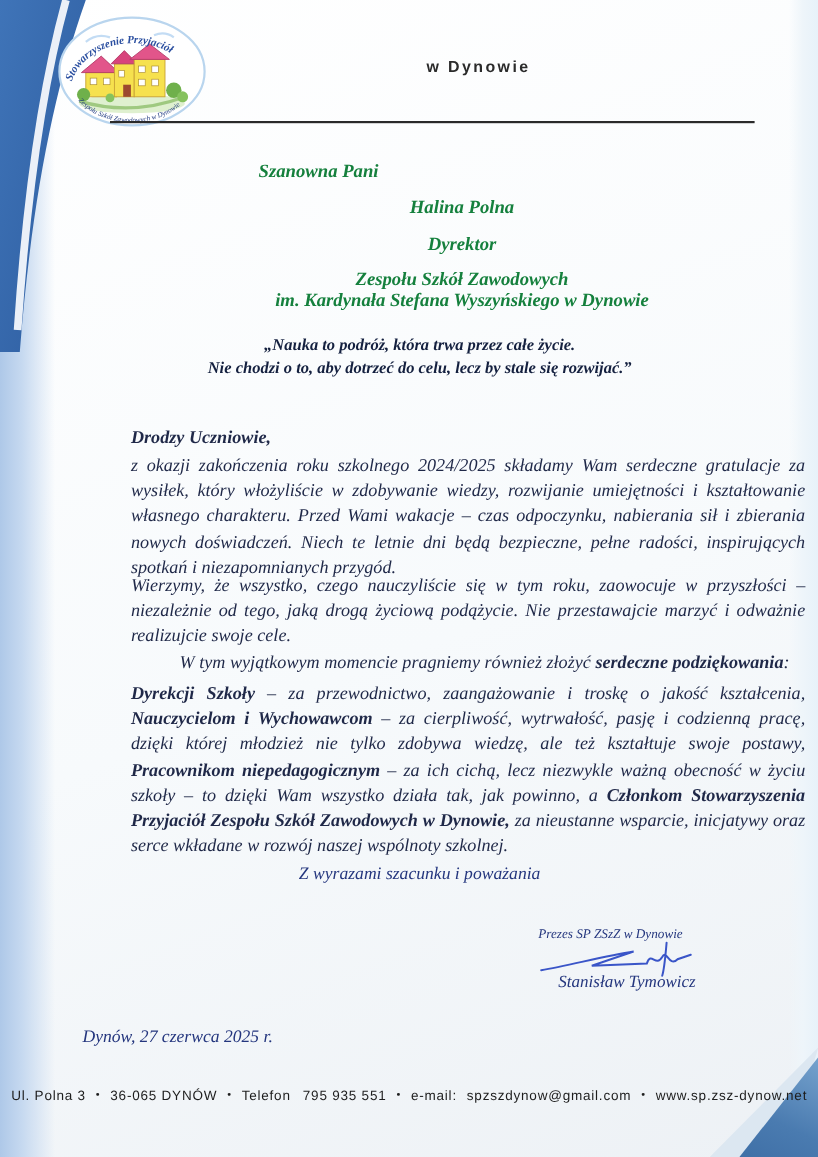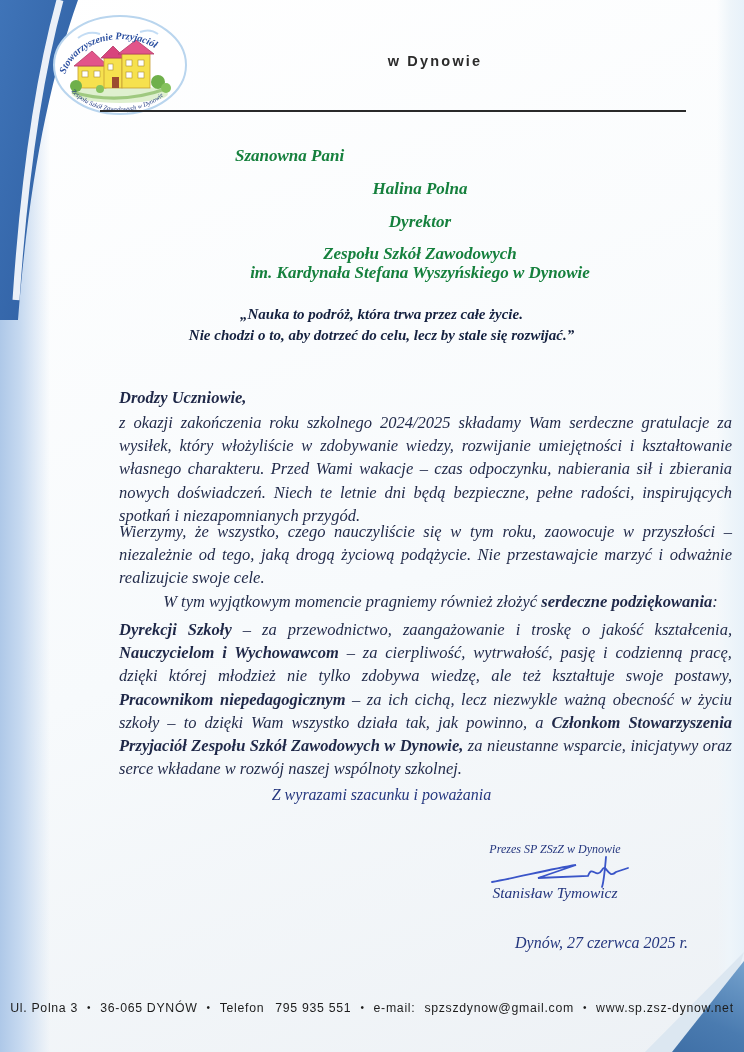--- a/index.html
+++ b/index.html
@@ -47,29 +47,29 @@
   .p3{top:590px;text-indent:30px;text-align:center;}
   .p4{top:618px;}
 
   .farewell{top:786px;left:75px;width:613px;text-align:center;
     font-style:italic;font-size:16px;color:#24367e;}
 
   
   .sig-title{top:842px;left:425px;width:260px;text-align:center;
     font-style:italic;font-size:12px;color:#24367e;}
   .sig-scribble{top:854px;left:488px;}
-  .sig-name{top:884px;left:425px;width:260px;text-align:center;
+  .sig-name{top:884px;left:440px;width:260px;text-align:center;
     font-style:italic;font-size:15.5px;color:#24367e;}
-  .date-line{top:934px;left:75px;width:613px;text-align:right;
+  .date-line{top:934px;left:75px;width:613px;text-align:left;
     font-style:italic;font-size:16px;color:#24367e;}
 
   
   .footer{top:989px;left:0;width:744px;display:flex;justify-content:center;
     align-items:center;gap:9px;font-family:"Liberation Sans", sans-serif;
-    font-size:12.3px;letter-spacing:.7px;color:#1d1d1d;margin-top:12px;}
+    font-size:12.3px;letter-spacing:.7px;color:#1d1d1d;}
   .footer .dot{font-size:10px;position:relative;top:-1px;}
   .footer .gap{margin-left:2px;}
 </style>
 </head>
 <body>
 
 <div class="abs band-left"></div>
 <div class="abs band-right"></div>
 
 <svg class="abs" style="left:0;top:0" width="100" height="320" viewBox="0 0 100 320">

